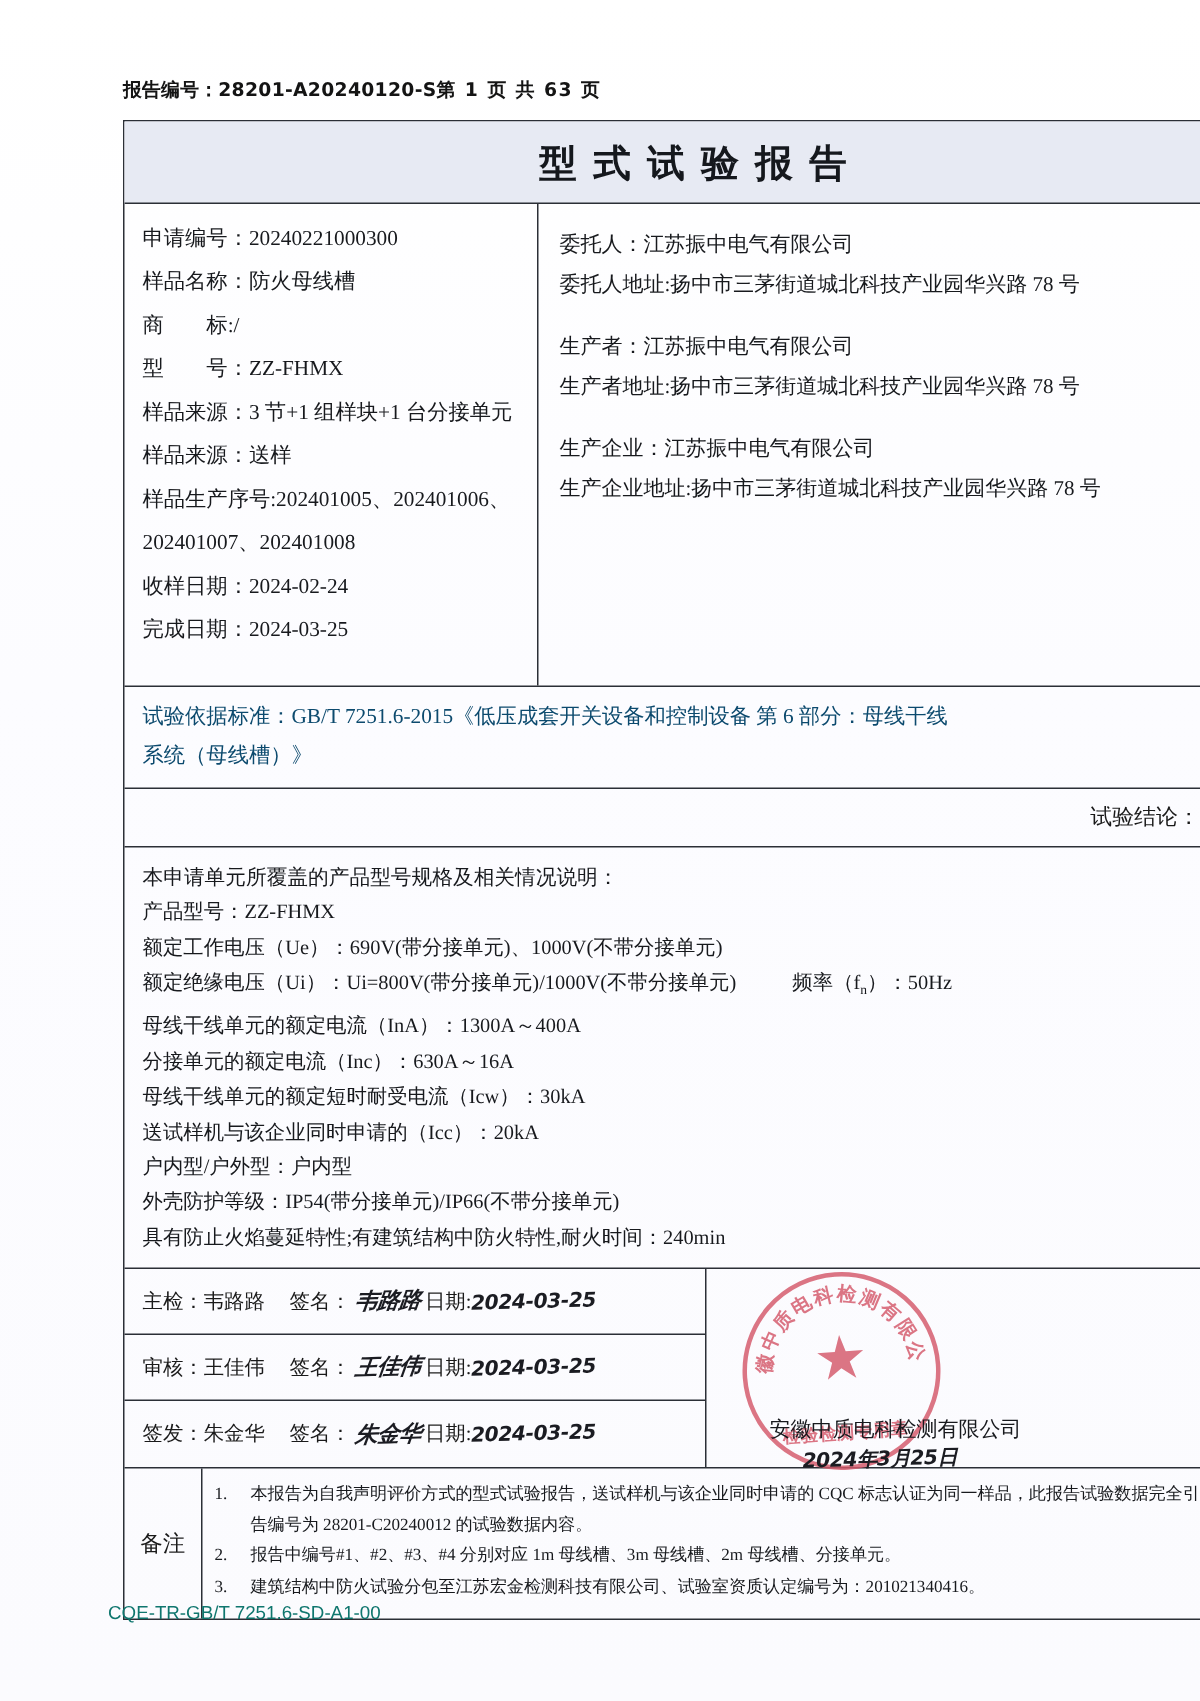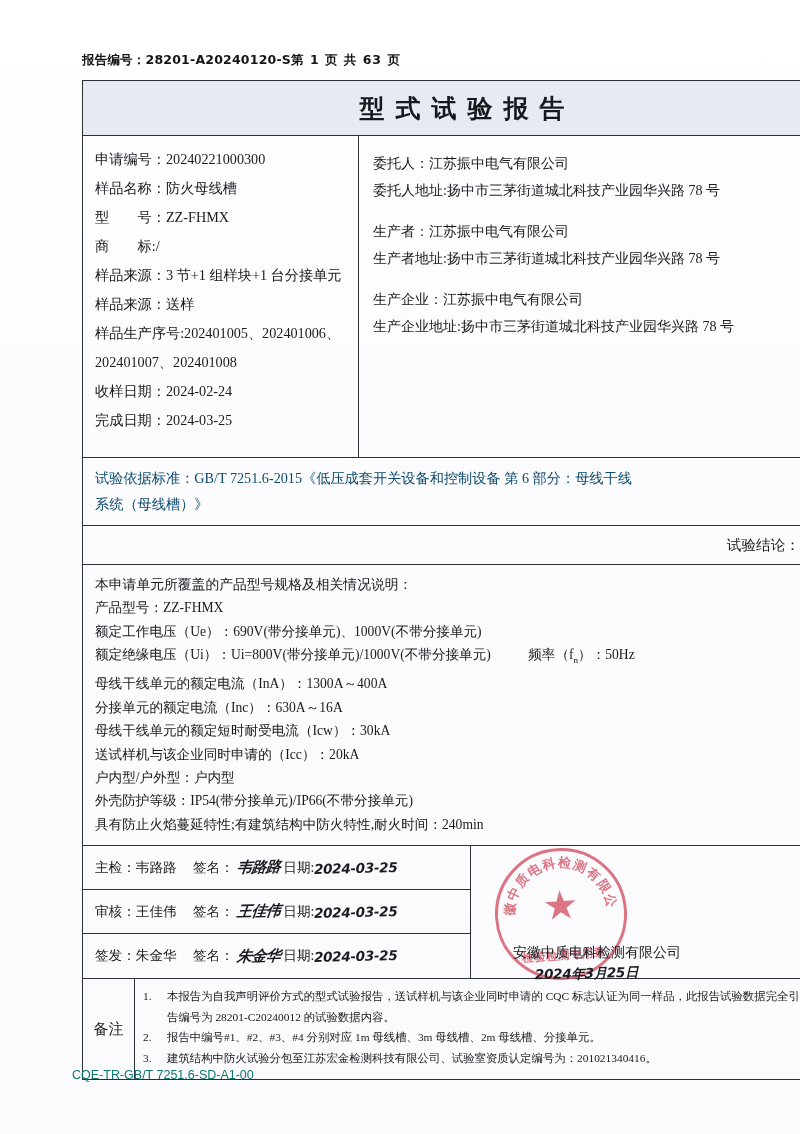--- a/index.html
+++ b/index.html
@@ -278,24 +278,24 @@
 
     <div class="row info-row">
       <div class="info-left">
         <div class="fld">
           <span>申请编号：</span><span>20240221000300</span>
         </div>
         <div class="fld">
           <span>样品名称：</span><span>防火母线槽</span>
         </div>
         <div class="fld">
+          <span>商　　标:</span><span>/</span>
+        </div>
+        <div class="fld">
           <span>型　　号：</span><span>ZZ-FHMX</span>
-        </div>
-        <div class="fld">
-          <span>商　　标:</span><span>/</span>
         </div>
         <div class="fld">
           <span>样品来源：</span><span>3 节+1 组样块+1 台分接单元</span>
         </div>
         <div class="fld">
           <span>样品来源：</span><span>送样</span>
         </div>
         <div class="fld">
           <span>样品生产序号:</span><span>202401005、202401006、</span>
         </div>

